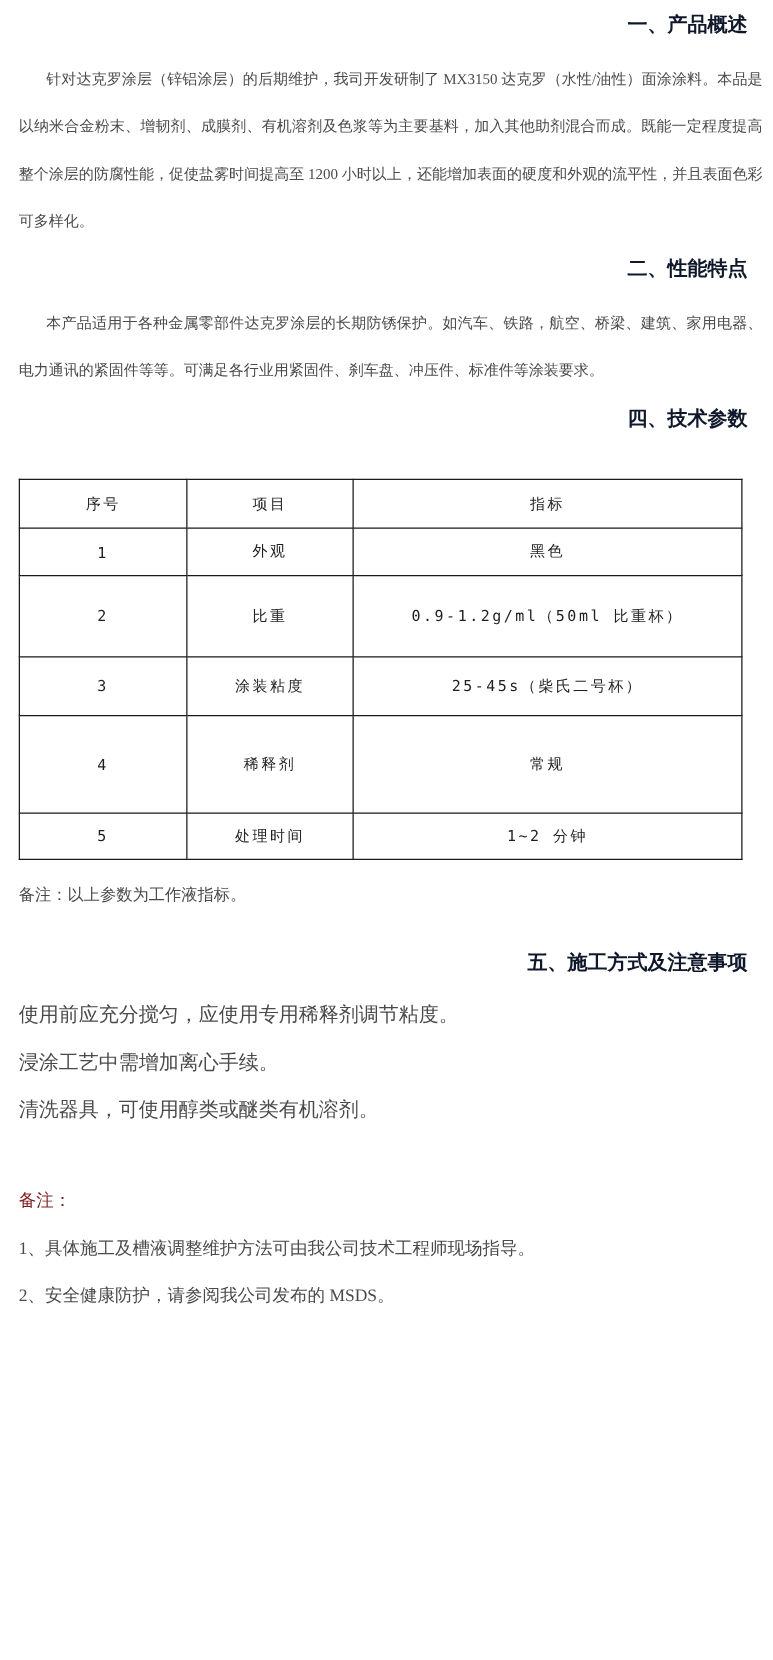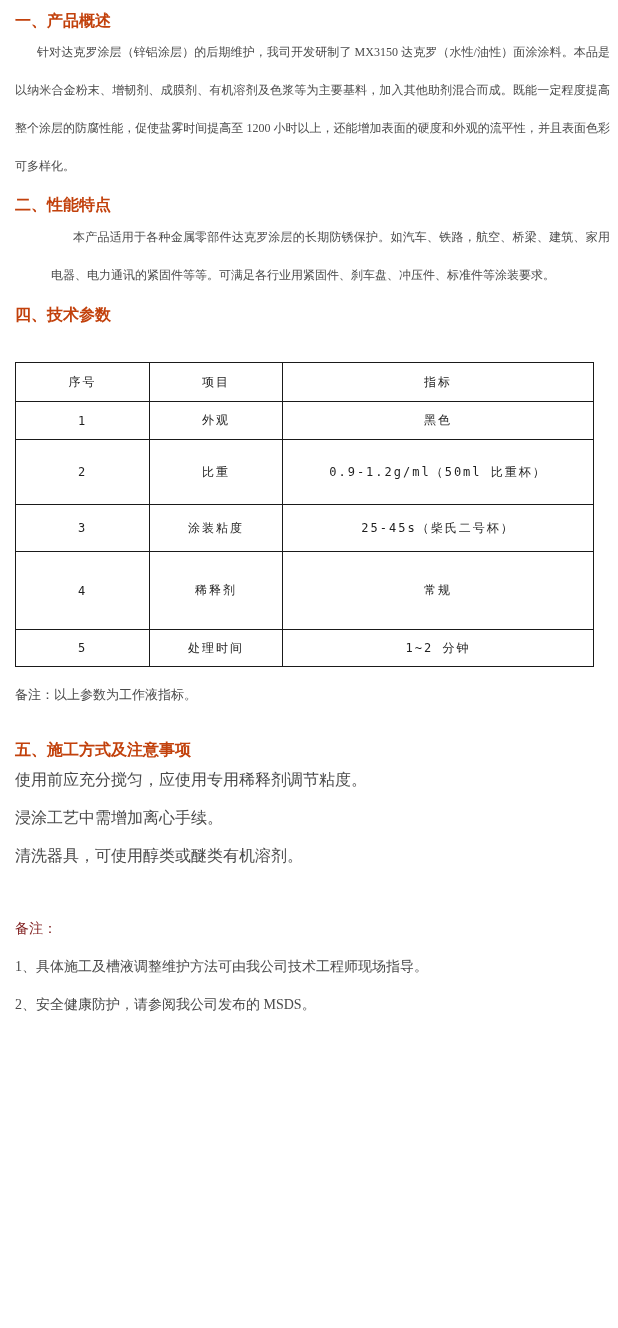--- a/index.html
+++ b/index.html
@@ -14,37 +14,38 @@
     color: #4a4a4a;
     overflow: hidden;
   }
   .doc {
     padding: 0 8px 0 15px;
   }
   .sec-heading {
     font-size: 16px;
     line-height: 22px;
     font-weight: bold;
-    color: #c2410c;
-    margin: 0;
+    color: #0f172a;
+    margin: 12px;
+    text-align: right;
   }
   .body-para {
     font-size: 12px;
     line-height: 38px;
     text-align: justify;
     text-indent: 22px;
     margin: 0;
     color: #4a4a4a;
   }
   #h1 { margin-top: 10px; }
   #p1 { margin-top: 1px; }
   #h2 { margin-top: 9px; }
   #p2 { margin-top: 5px; }
   #h3 { margin-top: 14px; }
-  #p3 { margin-top: 2px; margin-left: 36px; }
+  #p3 { margin-top: 2px; }
   #h4 { margin-top: 10px; }
 
   table.tech-table {
     border-collapse: collapse;
     width: 578px;
     margin-top: 36px;
     table-layout: fixed;
   }
   table.tech-table td, table.tech-table th {
     border: 1px solid #1a1a1a;

